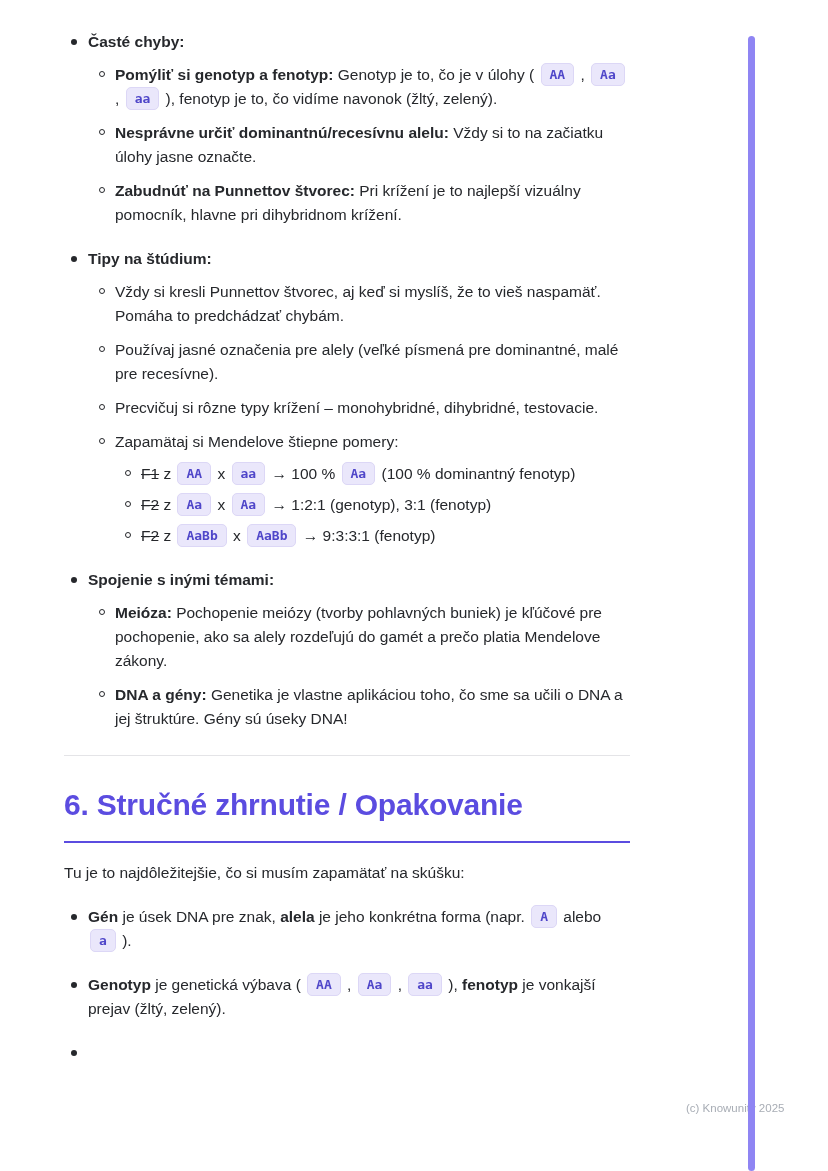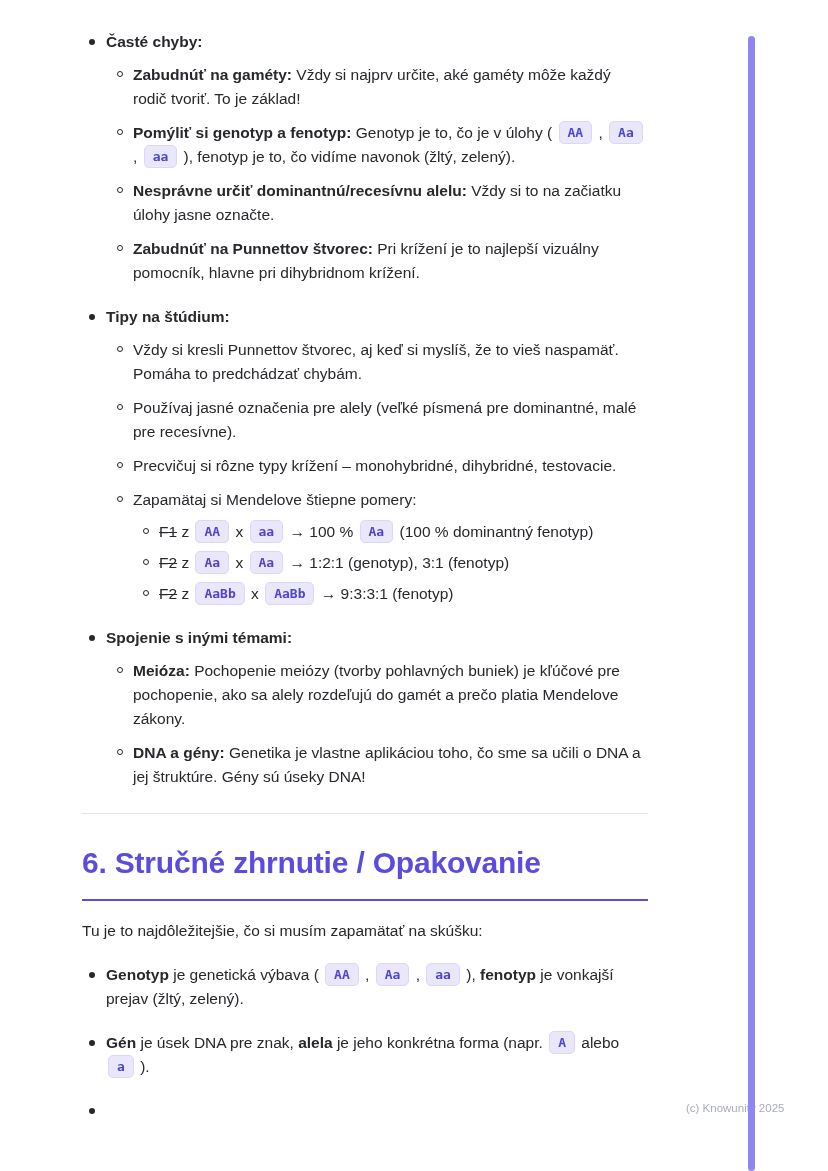--- a/index.html
+++ b/index.html
@@ -4,21 +4,21 @@
 <style>
   html, body { margin: 0; padding: 0; }
   body {
     width: 828px; height: 1171px;
     position: relative; overflow: hidden;
     background: #ffffff;
     font-family: "Liberation Sans", sans-serif;
     color: var(--text, #26282c);
   }
   .content {
-    position: absolute; left: 82px; top: 30px; width: 566px;
+    position: absolute; left: 64px; top: 30px; width: 566px;
     font-size: 15.5px; line-height: 1.55;
   }
   ul { list-style: none; margin: 0; padding: 0; }
   ul.lvl0 { padding-left: 24px; }
   ul.lvl0 > li { margin-bottom: 20px; }
   ul.lvl1 { padding-left: 27px; margin-top: 9px; }
   ul.lvl1 > li { margin-bottom: 10px; }
   ul.lvl2 { padding-left: 26px; margin-top: 8px; }
   ul.lvl2 > li { margin-bottom: 7px; }
   li { position: relative; }
@@ -67,21 +67,20 @@
     background: var(--scrollbar, #8f85f3);
   }
 </style>
 </head>
 <body>
 
 <div class="page">
   <main class="content" id="doc">
       <ul class="lvl0">
         <li><strong>Časté chyby:</strong><ul class="lvl1">
-            <li><strong>Zabudnúť na gaméty:</strong><span> Vždy si najprv určite, aké gaméty môže každý rodič tvoriť. To je základ!</span></li>
             <li><strong>Pomýliť si genotyp a fenotyp:</strong><span> Genotyp je to, čo je v úlohy ( </span><code class="badge">AA</code><span> , </span><code class="badge">Aa</code><span> , </span><code class="badge">aa</code><span> ), fenotyp je to, čo vidíme navonok (žltý, zelený).</span></li>
             <li><strong>Nesprávne určiť dominantnú/recesívnu alelu:</strong><span> Vždy si to na začiatku úlohy jasne označte.</span></li>
             <li><strong>Zabudnúť na Punnettov štvorec:</strong><span> Pri krížení je to najlepší vizuálny pomocník, hlavne pri dihybridnom krížení.</span></li>
           </ul></li>
         <li><strong>Tipy na štúdium:</strong><ul class="lvl1">
             <li><span>Vždy si kresli Punnettov štvorec, aj keď si myslíš, že to vieš naspamäť. Pomáha to predchádzať chybám.</span></li>
             <li><span>Používaj jasné označenia pre alely (veľké písmená pre dominantné, malé pre recesívne).</span></li>
             <li><span>Precvičuj si rôzne typy krížení – monohybridné, dihybridné, testovacie.</span></li>
             <li><span>Zapamätaj si Mendelove štiepne pomery:</span><ul class="lvl2">
                 <li><span class="strike">F1</span><span> z </span><code class="badge">AA</code><span> x </span><code class="badge">aa</code><span> → 100 % </span><code class="badge">Aa</code><span> (100 % dominantný fenotyp)</span></li>
@@ -91,20 +90,20 @@
           </ul></li>
         <li><strong>Spojenie s inými témami:</strong><ul class="lvl1">
             <li><strong>Meióza:</strong><span> Pochopenie meiózy (tvorby pohlavných buniek) je kľúčové pre pochopenie, ako sa alely rozdeľujú do gamét a prečo platia Mendelove zákony.</span></li>
             <li><strong>DNA a gény:</strong><span> Genetika je vlastne aplikáciou toho, čo sme sa učili o DNA a jej štruktúre. Gény sú úseky DNA!</span></li>
           </ul></li>
       </ul>
       <hr class="divider">
       <h2 class="section-heading">6. Stručné zhrnutie / Opakovanie</h2>
       <p class="intro"><span>Tu je to najdôležitejšie, čo si musím zapamätať na skúšku:</span></p>
       <ul class="lvl0">
+        <li><strong>Gén</strong><span> je úsek DNA pre znak, </span><strong>alela</strong><span> je jeho konkrétna forma (napr. </span><code class="badge">A</code><span> alebo </span><code class="badge">a</code><span> ).</span></li>
         <li><strong>Genotyp</strong><span> je genetická výbava ( </span><code class="badge">AA</code><span> , </span><code class="badge">Aa</code><span> , </span><code class="badge">aa</code><span> ), </span><strong>fenotyp</strong><span> je vonkajší prejav (žltý, zelený).</span></li>
-        <li><strong>Gén</strong><span> je úsek DNA pre znak, </span><strong>alela</strong><span> je jeho konkrétna forma (napr. </span><code class="badge">A</code><span> alebo </span><code class="badge">a</code><span> ).</span></li>
         <li></li>
       </ul>
     </main>
   <div class="footer">(c) Knowunity 2025</div>
   <div class="scrollbar-thumb"></div>
 </div>
 
 </body></html>

